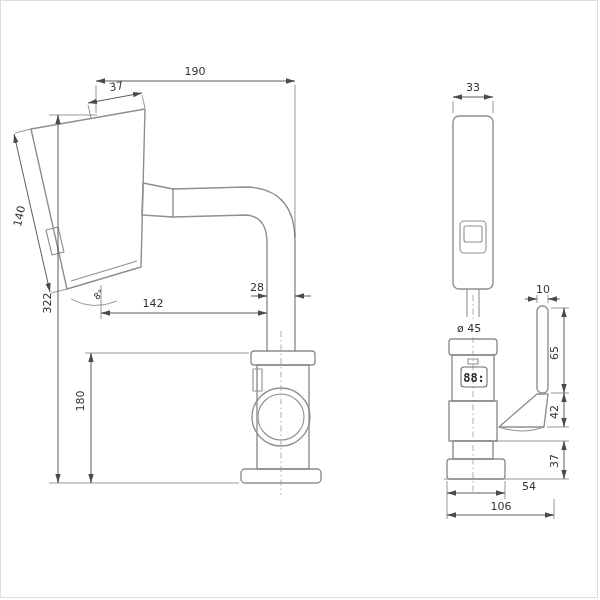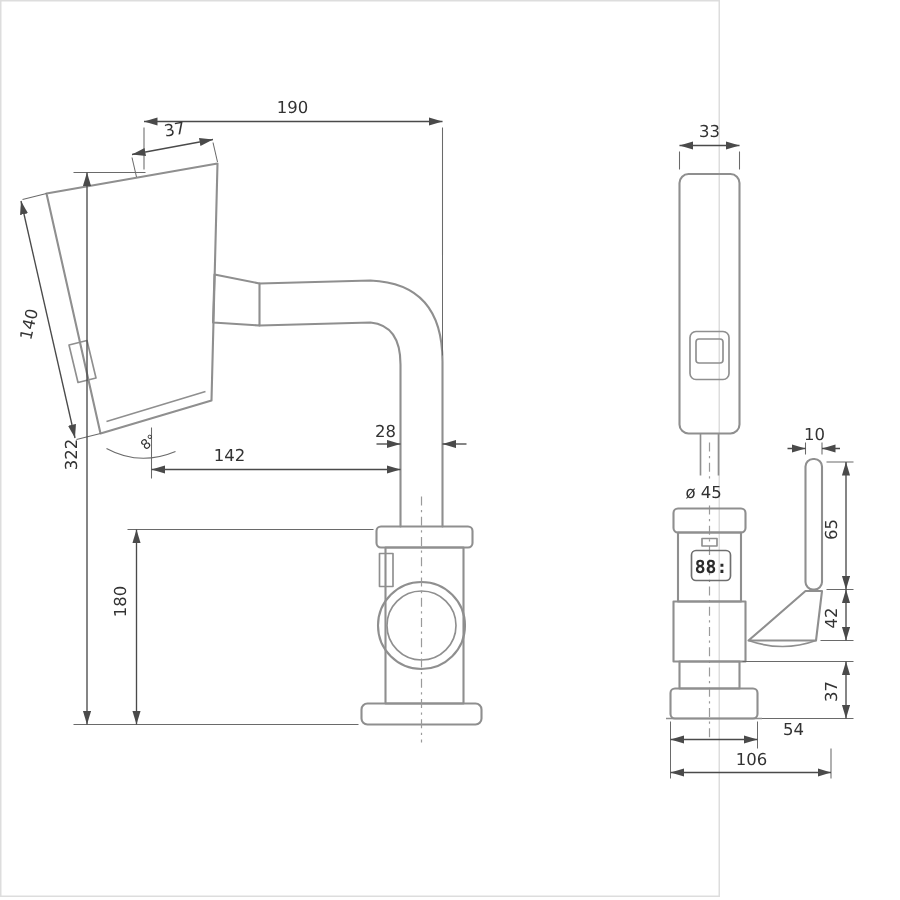--- a/index.html
+++ b/index.html
@@ -1,17 +1,17 @@
 <!DOCTYPE html>
 <html><head>
 <meta charset="utf-8">
 <style>
   html,body{margin:0;padding:0;background:#fff;}
   .frame{
-    width:480px;height:598px;border:1px solid #ddd;background:#fff;
+    width:598px;height:598px;border:1px solid #ddd;background:#fff;
     box-sizing:border-box;font-family:"DejaVu Sans","Liberation Sans",sans-serif;
   }
   svg{display:block;}
   .outline{fill:none;stroke:#8f8f8f;stroke-width:1.4;stroke-linejoin:round;stroke-linecap:round;}
   .outline2{fill:none;stroke:#8f8f8f;stroke-width:1.1;stroke-linejoin:round;}
   .dim{stroke:#4a4a4a;stroke-width:0.9;fill:none;}
   .ext{stroke:#6a6a6a;stroke-width:0.7;fill:none;}
   .cl{stroke:#9a9a9a;stroke-width:0.8;stroke-dasharray:6 3 1.5 3;fill:none;}
   text.dimtxt{font-size:11px;fill:#333;font-family:"DejaVu Sans","Liberation Sans",sans-serif;}
   text.small{font-size:9px;fill:#333;}

